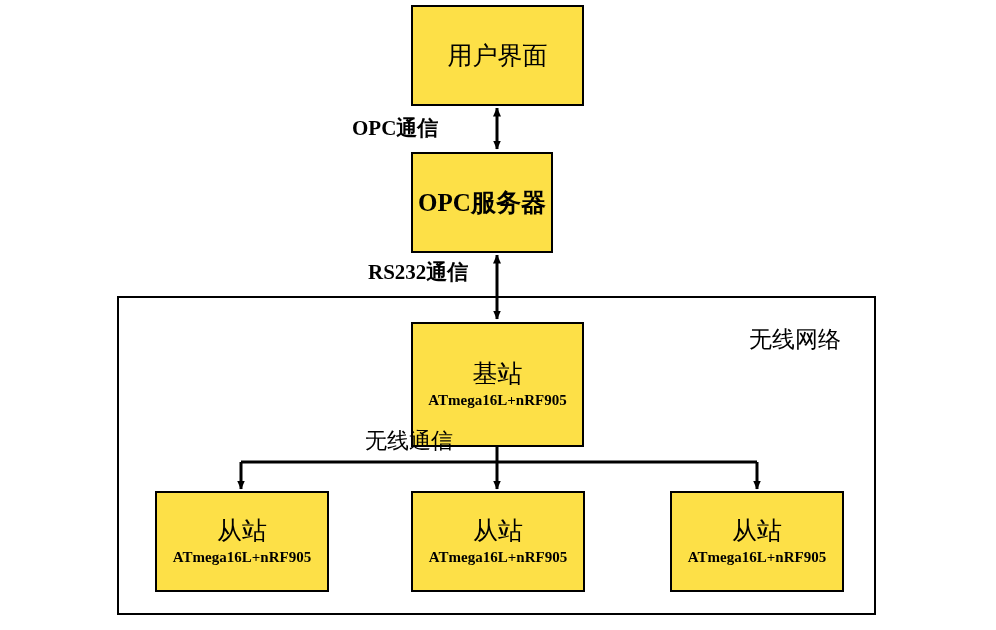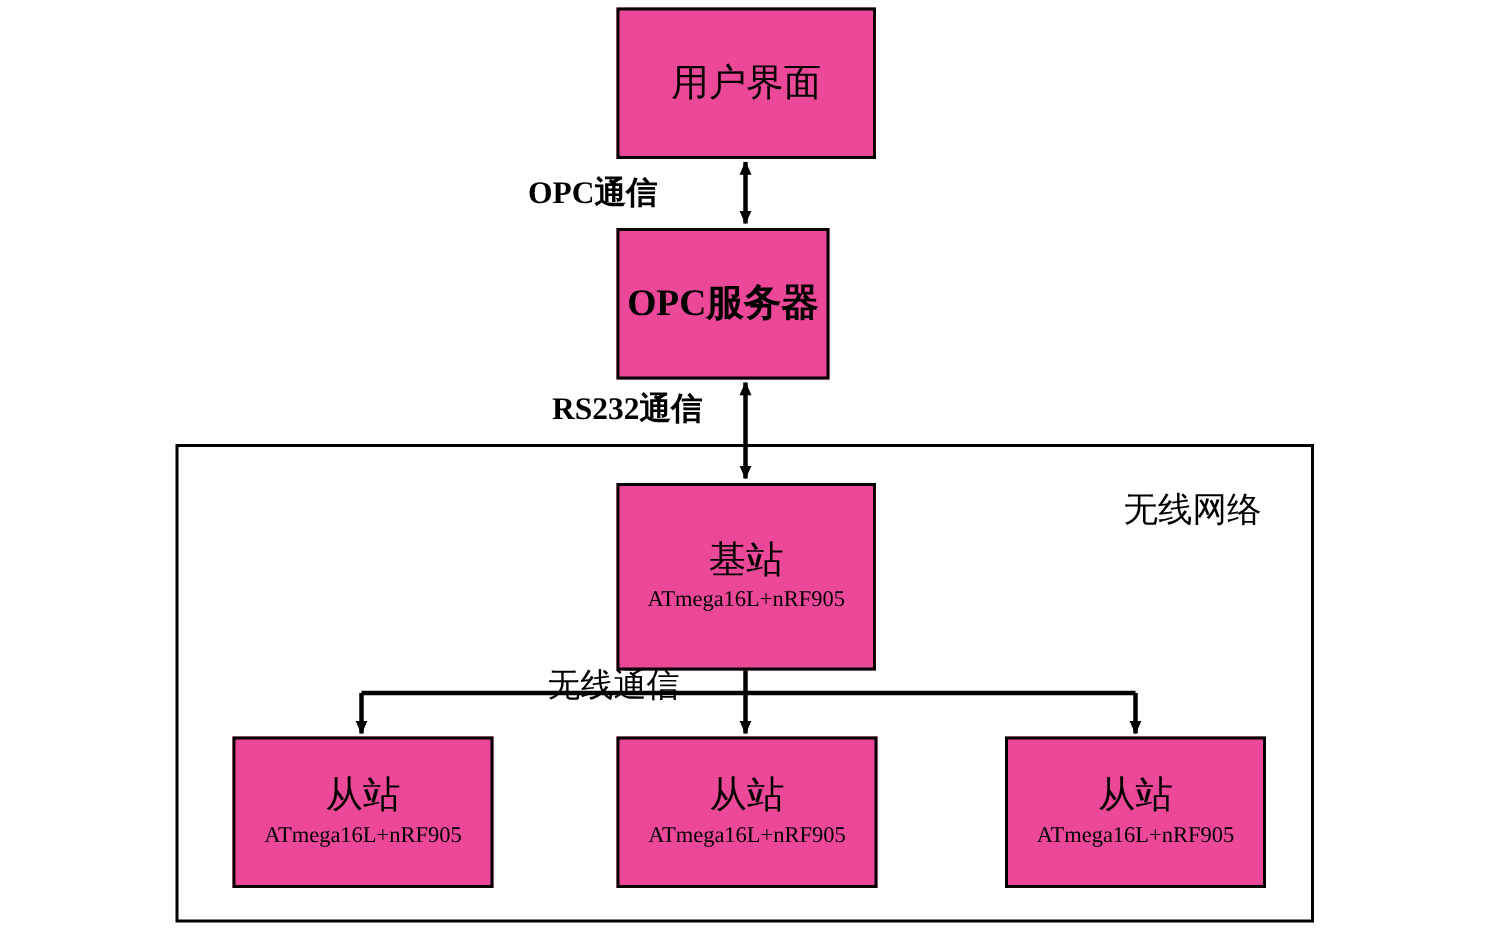--- a/index.html
+++ b/index.html
@@ -15,41 +15,41 @@
     font-family: "Liberation Serif", "DejaVu Serif", serif;
     color: #000000;
     overflow: hidden;
   }
 
   
   .node {
     position: absolute;
     box-sizing: border-box;
     border: 2px solid #000000;
-    background: #ec4899;
+    background: #fde047;
     display: flex;
     flex-direction: column;
     align-items: center;
     justify-content: center;
     text-align: center;
     line-height: 1.18;
   }
   .node .cn-title {
     font-size: 25px;
     font-weight: normal;
     white-space: nowrap;
   }
   .node .cn-title-bold {
     font-size: 25px;
     font-weight: bold;
     white-space: nowrap;
   }
   .node .sub {
     font-size: 15px;
-    font-weight: normal;
+    font-weight: bold;
     white-space: nowrap;
     margin-top: 3px;
     letter-spacing: 0px;
   }
 
   
   .container-box {
     position: absolute;
     box-sizing: border-box;
     border: 2px solid #000000;
@@ -63,21 +63,21 @@
   }
 
   
   .edge-label {
     position: absolute;
     white-space: nowrap;
     font-size: 21px;
     line-height: 1;
   }
   .edge-label.bold { font-weight: bold; }
-  .edge-label.plain { font-weight: normal; font-size: 22px; margin-top: 16px; }
+  .edge-label.plain { font-weight: normal; font-size: 22px; }
 
   
   #wires {
     position: absolute;
     left: 0;
     top: 0;
     width: 996px;
     height: 630px;
     pointer-events: none;
   }

